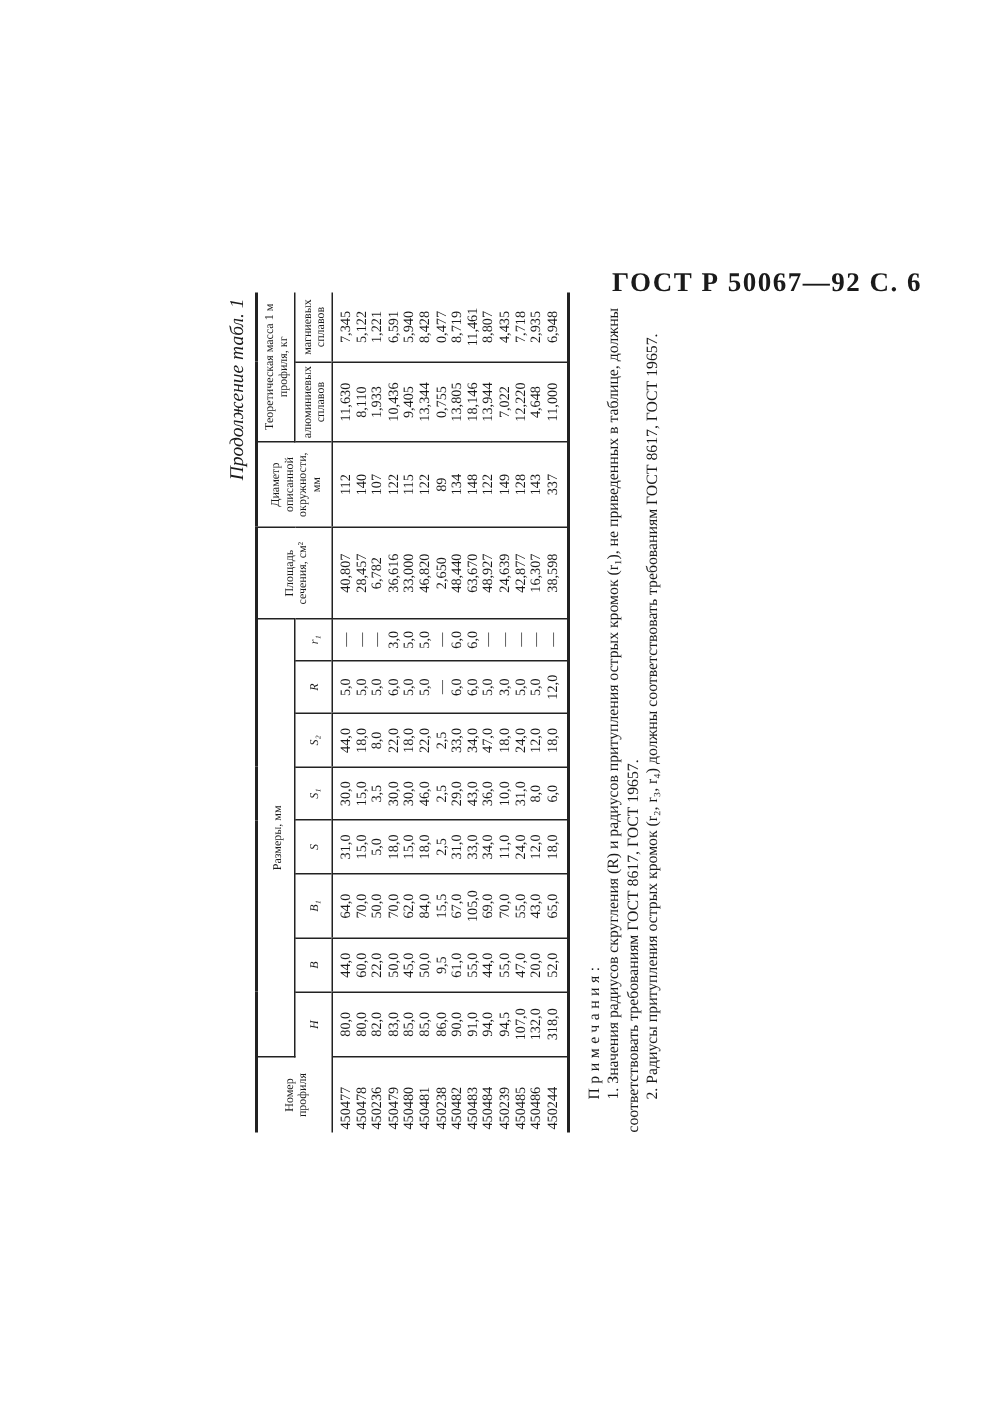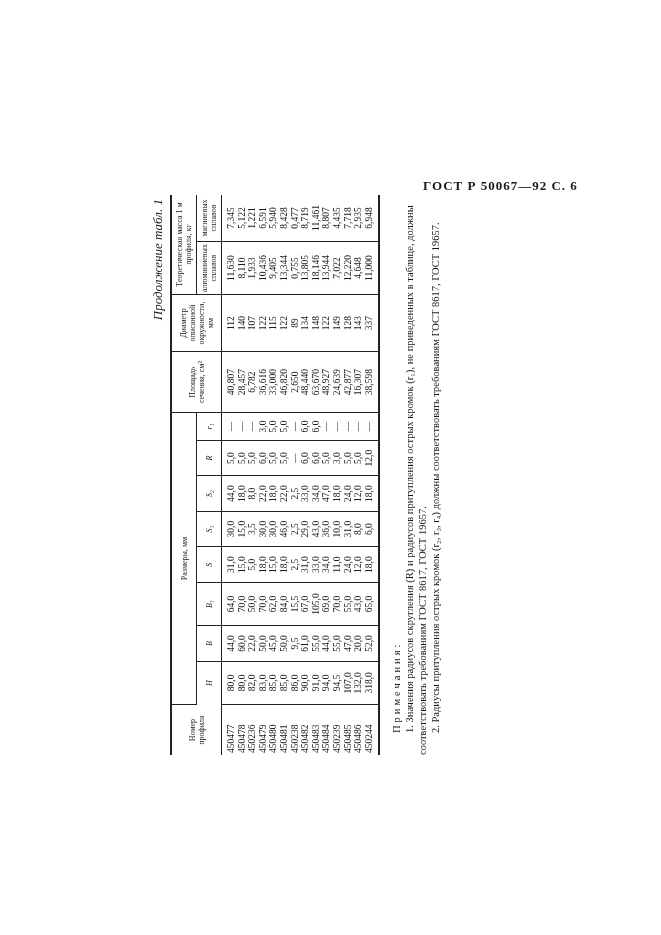--- a/index.html
+++ b/index.html
@@ -1,17 +1,17 @@
 <!DOCTYPE html>
 <html><head>
 <meta charset="utf-8">
 <style>
   html, body { margin:0; padding:0; background:#ffffff; }
   body { width:661px; height:935px; position:relative; overflow:hidden; font-family:"Liberation Serif","DejaVu Serif",serif; color:#1a1a1a; }
-  .page-header { position:absolute; left:423px; top:178px; font-size:13px; font-weight:bold; letter-spacing:1px; }
+  .page-header { position:absolute; left:408px; top:178px; font-size:18px; font-weight:bold; letter-spacing:1px; }
   
   .rot { position:absolute; left:150px; top:755px; width:560px; transform-origin:0 0; transform:rotate(-90deg); }
   .caption { text-align:right; font-style:italic; font-size:13px; padding-right:4px; margin-bottom:4px; }
   table { border-collapse:collapse; width:560px; font-size:9.5px; line-height:10.6px; }
   th { font-weight:normal; font-size:8px; line-height:9px; border-left:1px solid #222; border-bottom:1px solid #222; padding:3px 2px; text-align:center; vertical-align:middle; }
   th:first-child { border-left:none; }
   thead tr:first-child th { border-top:2px solid #222; }
   td { border-left:1px solid #222; padding:4px 2px; text-align:center; vertical-align:top; white-space:pre; }
   td:first-child { border-left:none; text-align:left; }
   tbody tr { border-bottom:2px solid #222; }

